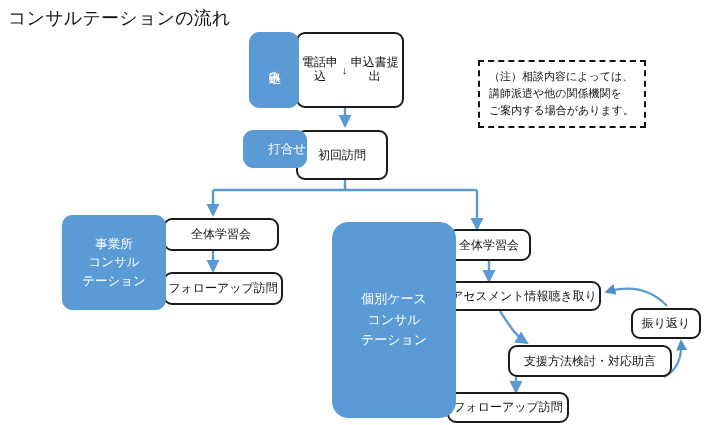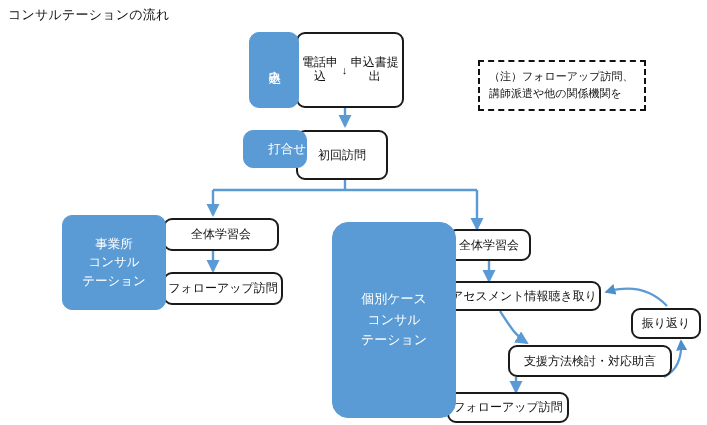--- a/index.html
+++ b/index.html
@@ -22,21 +22,21 @@
     left: 0;
     top: 0;
     width: 707px;
     height: 425px;
     pointer-events: none;
   }
   .page-title {
     position: absolute;
     left: 8px;
     top: 6px;
-    font-size: 13px;
+    font-size: 18px;
     color: #111111;
     letter-spacing: 0.2px;
     white-space: nowrap;
   }
   
   .wbox {
     position: absolute;
     box-sizing: border-box;
     background: #ffffff;
     border: 2px solid #1a1a1a;
@@ -151,22 +151,23 @@
   </div>
 
   <div class="wbox" style="left:296px; top:130px; width:92px; height:50px;">
     <span>初回訪問</span>
   </div>
   <div class="bbox" style="left:243px; top:130px; width:64px; height:38px;align-items:flex-end;">
     <span>打合せ</span>
   </div>
 
   <div class="note" style="left:478px; top:60px; width:168px;">
-    <div>（注）フォローアップ訪問、</div>
+    <div>（注）相談内容によっては、</div>
     <div>講師派遣や他の関係機関を</div>
+    <div>ご案内する場合があります。</div>
   </div>
 
   <div class="wbox" style="left:163px; top:218px; width:116px; height:33px;">
     <span>全体学習会</span>
   </div>
   <div class="wbox" style="left:163px; top:272px; width:120px; height:33px;">
     <span>フォローアップ訪問</span>
   </div>
   <div class="bbox" style="left:62px; top:215px; width:104px; height:95px;">
     <span>事業所</span>

